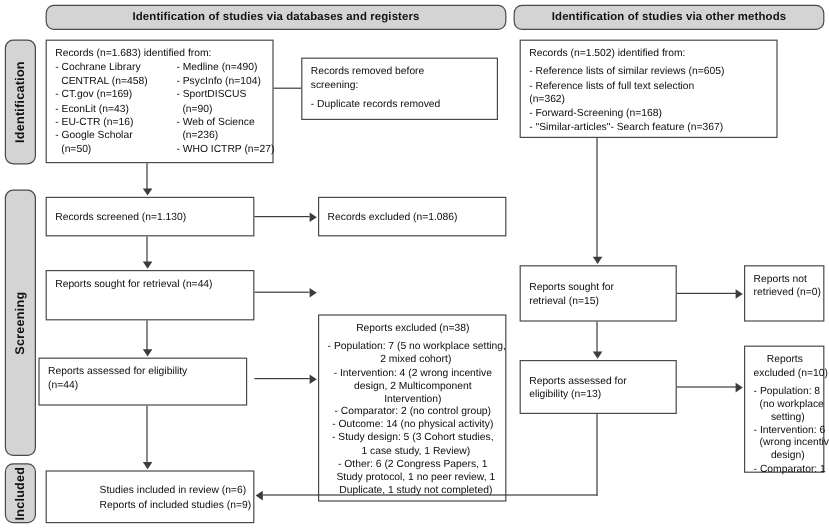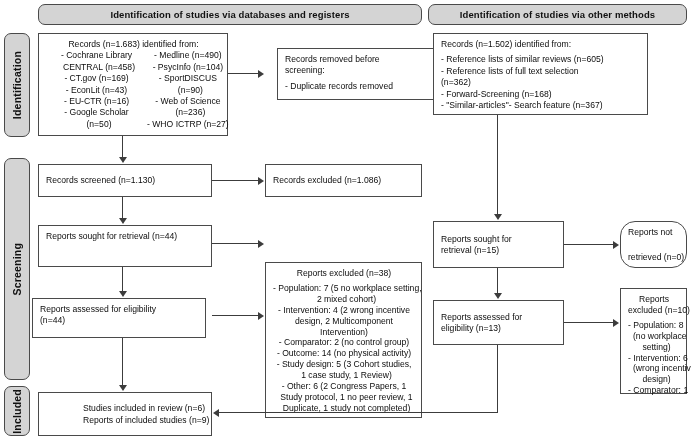--- a/index.html
+++ b/index.html
@@ -117,21 +117,21 @@
     <span class="stage-label">Included</span>
   </div>
 
   <div class="abs col-header" style="left:38px; top:4px; width:384px; height:21px;">
     <span class="col-header-label">Identification of studies via databases  and registers</span>
   </div>
   <div class="abs col-header" style="left:428px; top:4px; width:259px; height:21px;">
     <span class="col-header-label">Identification of studies via other methods</span>
   </div>
 
-  <div class="abs flow-box" style="left:38px; top:33px; width:190px; height:103px;text-align:center;">
+  <div class="abs flow-box" style="left:38px; top:33px; width:190px; height:103px;">
     <span class="ln">Records (n=1.683)  identified from:</span>
     <div class="twocol">
       <div class="c1">
         <span class="ln">- Cochrane Library</span>
         <span class="ln indent">CENTRAL (n=458)</span>
         <span class="ln">- CT.gov (n=169)</span>
         <span class="ln">- EconLit (n=43)</span>
         <span class="ln">- EU-CTR (n=16)</span>
         <span class="ln">- Google Scholar</span>
         <span class="ln indent">(n=50)</span>
@@ -144,21 +144,21 @@
         <span class="ln">- Web of Science</span>
         <span class="ln indent">(n=236)</span>
         <span class="ln">- WHO ICTRP  (n=27)</span>
       </div>
     </div>
   </div>
 
   <div class="abs line-h" style="left:228px; top:73px; width:30px;"></div>
   <div class="abs arrow-right" style="left:258px; top:69.5px;"></div>
 
-  <div class="abs flow-box" style="left:277px; top:48px; width:164px; height:52px;">
+  <div class="abs flow-box" style="left:251px; top:48px; width:164px; height:52px;">
     <span class="ln">Records removed  before</span>
     <span class="ln">screening:</span>
     <span class="gap"></span>
     <span class="ln">- Duplicate records removed</span>
   </div>
 
   <div class="abs line-v" style="left:122px; top:136px; height:22px;"></div>
   <div class="abs arrow-down" style="left:118.5px; top:157px;"></div>
 
   <div class="abs flow-box" style="left:38px; top:164px; width:174px; height:33px; display:flex; align-items:center;">
@@ -233,21 +233,21 @@
   <div class="abs arrow-down" style="left:493.5px; top:214px;"></div>
 
   <div class="abs flow-box" style="left:433px; top:221px; width:131px; height:47px; display:flex; flex-direction:column; justify-content:center;">
     <span class="ln">Reports sought for</span>
     <span class="ln">retrieval  (n=15)</span>
   </div>
 
   <div class="abs line-h" style="left:564px; top:244px; width:50px;"></div>
   <div class="abs arrow-right" style="left:613px; top:240.5px;"></div>
 
-  <div class="abs flow-box" style="left:620px; top:221px; width:67px; height:47px; display:flex; flex-direction:column; justify-content:space-between;border-radius:15px;">
+  <div class="abs flow-box" style="left:620px; top:221px; width:67px; height:47px; display:flex; flex-direction:column; justify-content:flex-start;">
     <span class="ln">Reports not</span>
     <span class="ln">retrieved  (n=0)</span>
   </div>
 
   <div class="abs line-v" style="left:497px; top:268px; height:26px;"></div>
   <div class="abs arrow-down" style="left:493.5px; top:293px;"></div>
 
   <div class="abs flow-box" style="left:433px; top:300px; width:131px; height:45px; display:flex; flex-direction:column; justify-content:center;">
     <span class="ln">Reports assessed for</span>
     <span class="ln">eligibility (n=13)</span>

